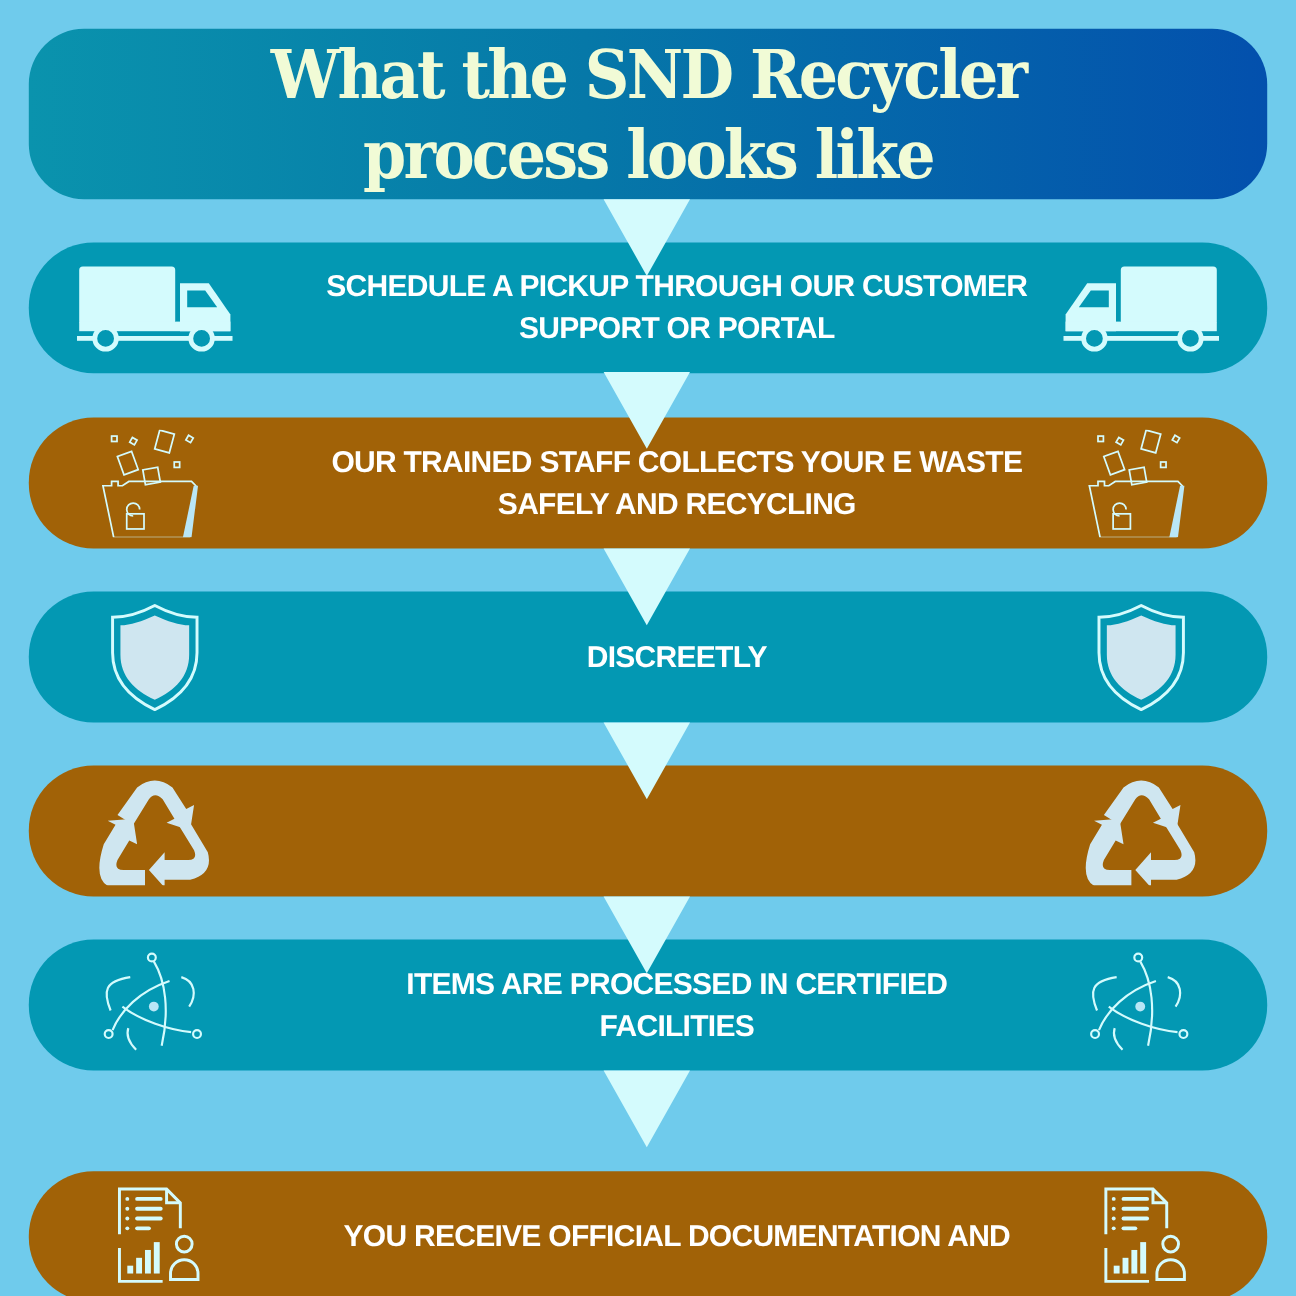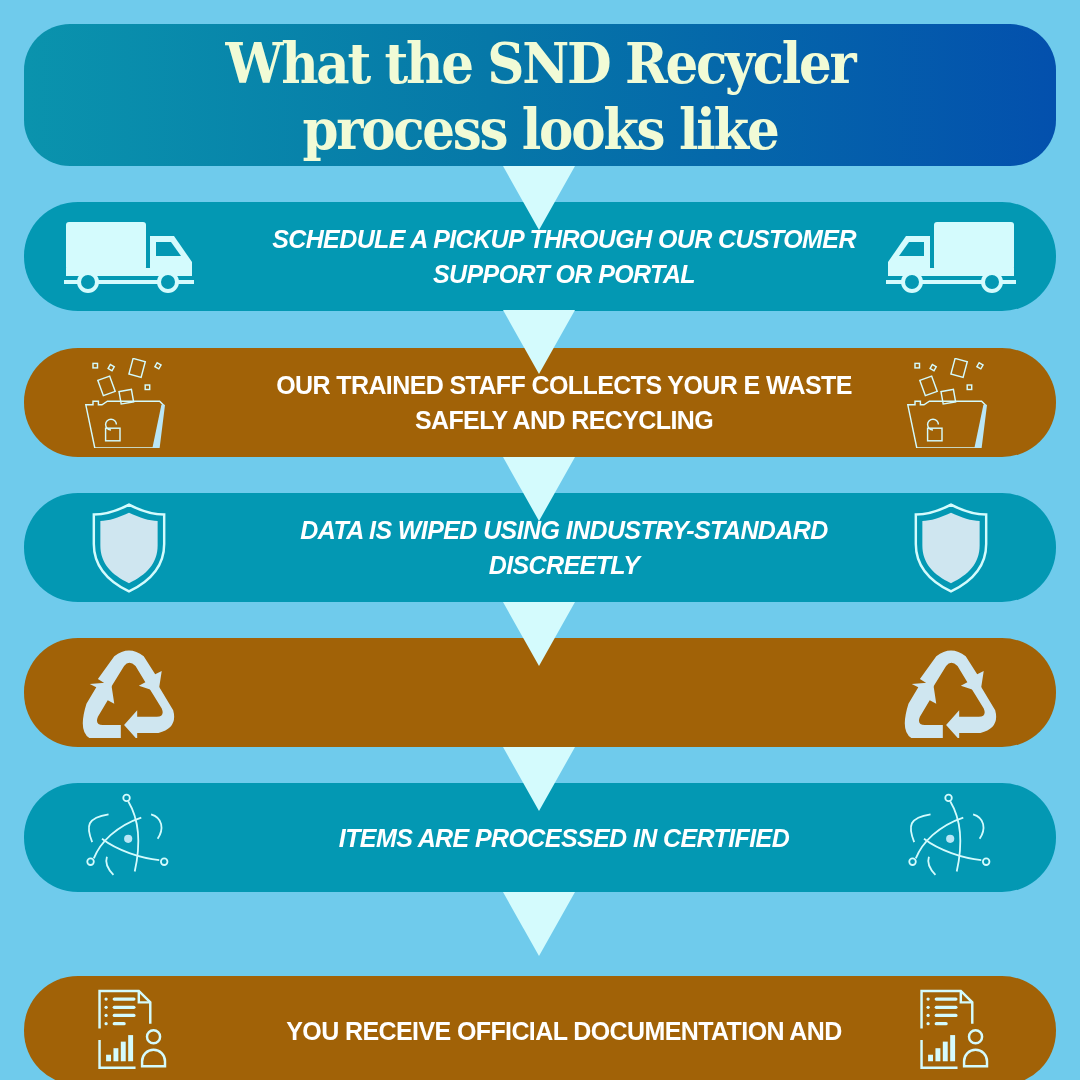--- a/index.html
+++ b/index.html
@@ -4,21 +4,21 @@
 <style>
   html, body { margin:0; padding:0; }
   body { width:1080px; height:1080px; background:#6fcbec; position:relative; overflow:hidden;
          font-family:"Liberation Sans", sans-serif; }
   .title-pill { position:absolute; left:24px; top:24px; width:1032px; height:142px; border-radius:46px;
     background:linear-gradient(90deg,#0a93ad 0%,#0678a8 45%,#0350ad 100%); }
   .title { position:absolute; left:0; top:30px; width:1080px; text-align:center; color:#f1fbd6;
     font-family:"DejaVu Serif", serif; font-weight:bold; font-size:56px; line-height:66px; letter-spacing:-2.5px;
     transform:scaleX(0.92); transform-origin:center; }
   .pill { position:absolute; left:24px; width:1032px; height:109px; border-radius:54px; }
-  .pill.teal { background:#0398b3;font-style:italic; }
+  .pill.teal { background:#0398b3; }
   .pill.steel { background:#a16207; }
   .arrow { position:absolute; left:503px; width:0; height:0; border-left:36px solid transparent;
     border-right:36px solid transparent; border-top:64px solid #d4fbfd; }
   .step-text { position:absolute; left:200px; width:680px; top:50%; transform:translateY(-50%);
     text-align:center; color:#fff; font-weight:bold; font-size:25px; line-height:35px; letter-spacing:-0.6px; }
   .icon { position:absolute; top:50%; transform:translateY(-50%); width:130px; height:90px; }
   .icon.left { left:40px; }
   .icon.right { right:40px; }
   .icon svg { width:100%; height:100%; }
 </style>
@@ -132,21 +132,20 @@
   <div class="icon right"><svg>
         <use href="#sym-folder"></use>
       </svg></div>
 </div>
 
 <div class="pill teal" style="top:493px">
   <div class="icon left"><svg>
         <use href="#sym-shield"></use>
       </svg></div>
   <div class="step-text">
-      <div>DATA IS WIPED USING INDUSTRY-STANDARD</div>
       <div>DISCREETLY</div>
     </div>
   <div class="icon right"><svg>
         <use href="#sym-shield"></use>
       </svg></div>
 </div>
 
 <div class="pill steel" style="top:638px">
   <div class="icon left"><svg>
         <use href="#sym-recycle"></use>
@@ -157,20 +156,21 @@
         <use href="#sym-recycle"></use>
       </svg></div>
 </div>
 
 <div class="pill teal" style="top:783px">
   <div class="icon left"><svg>
         <use href="#sym-atom"></use>
       </svg></div>
   <div class="step-text">
       <div>ITEMS ARE PROCESSED IN CERTIFIED</div>
+      <div>FACILITIES</div>
     </div>
   <div class="icon right"><svg>
         <use href="#sym-atom"></use>
       </svg></div>
 </div>
 
 <div class="pill steel" style="top:976px">
   <div class="icon left"><svg>
         <use href="#sym-report"></use>
       </svg></div>

